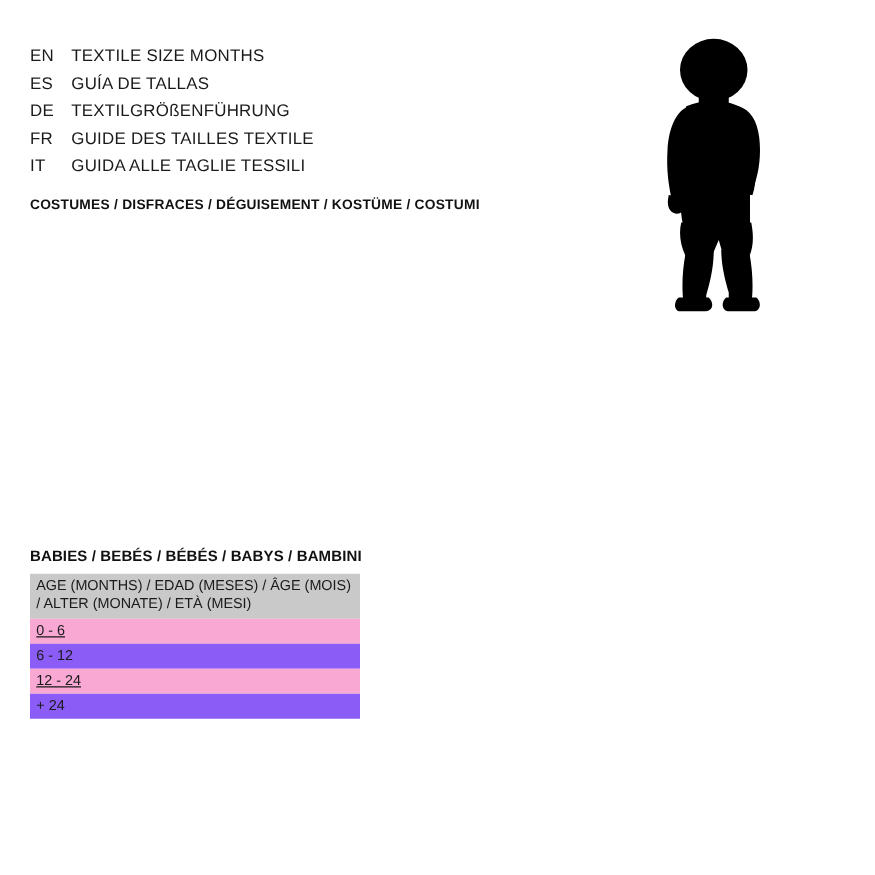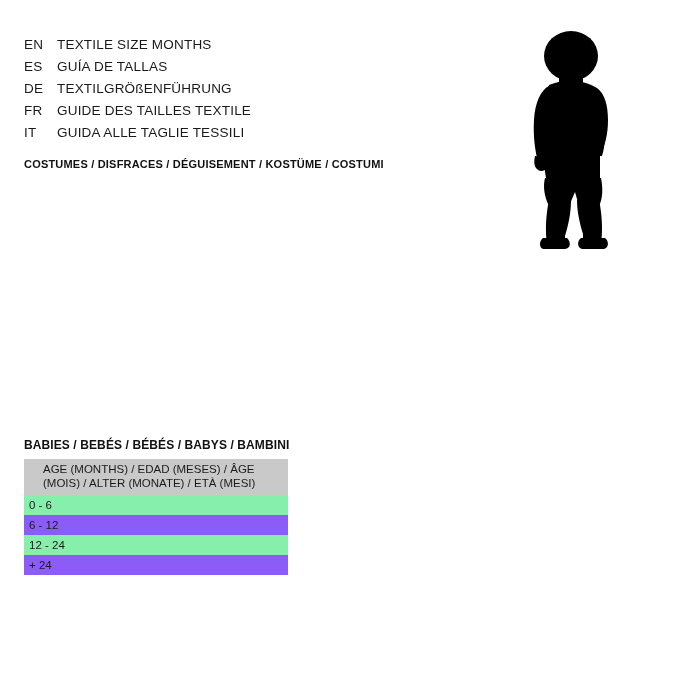--- a/index.html
+++ b/index.html
@@ -91,38 +91,39 @@
     border-collapse: collapse;
     width: 264px;
     table-layout: fixed;
   }
   table.sizes th {
     background: #c9c9c9;
     color: #1a1a1a;
     font-size: 11.5px;
     font-weight: normal;
     text-align: left;
-    padding: 4px 5px 5px 19px;
+    padding: 4px 5px 5px 5px;
     line-height: 13.5px;
     border: none;
   }
   table.sizes td {
     font-size: 11.5px;
     color: #1a1a1a;
     text-align: left;
     padding: 3px 5px 3px 5px;
     line-height: 13px;
     border: none;
     height: 14px;
   }
   table.sizes tr.shade td {
     background: #8b5cf6;
   }
   table.sizes tr.plain td {
-    background: #86efac;
+    background: #f9a8d4;
+    text-decoration: underline;
   }
 </style>
 </head>
 <body>
 
 <div class="page">
 
   <div class="lang-block">
     <div class="lang-row">
       <span class="lang-code">EN</span>

